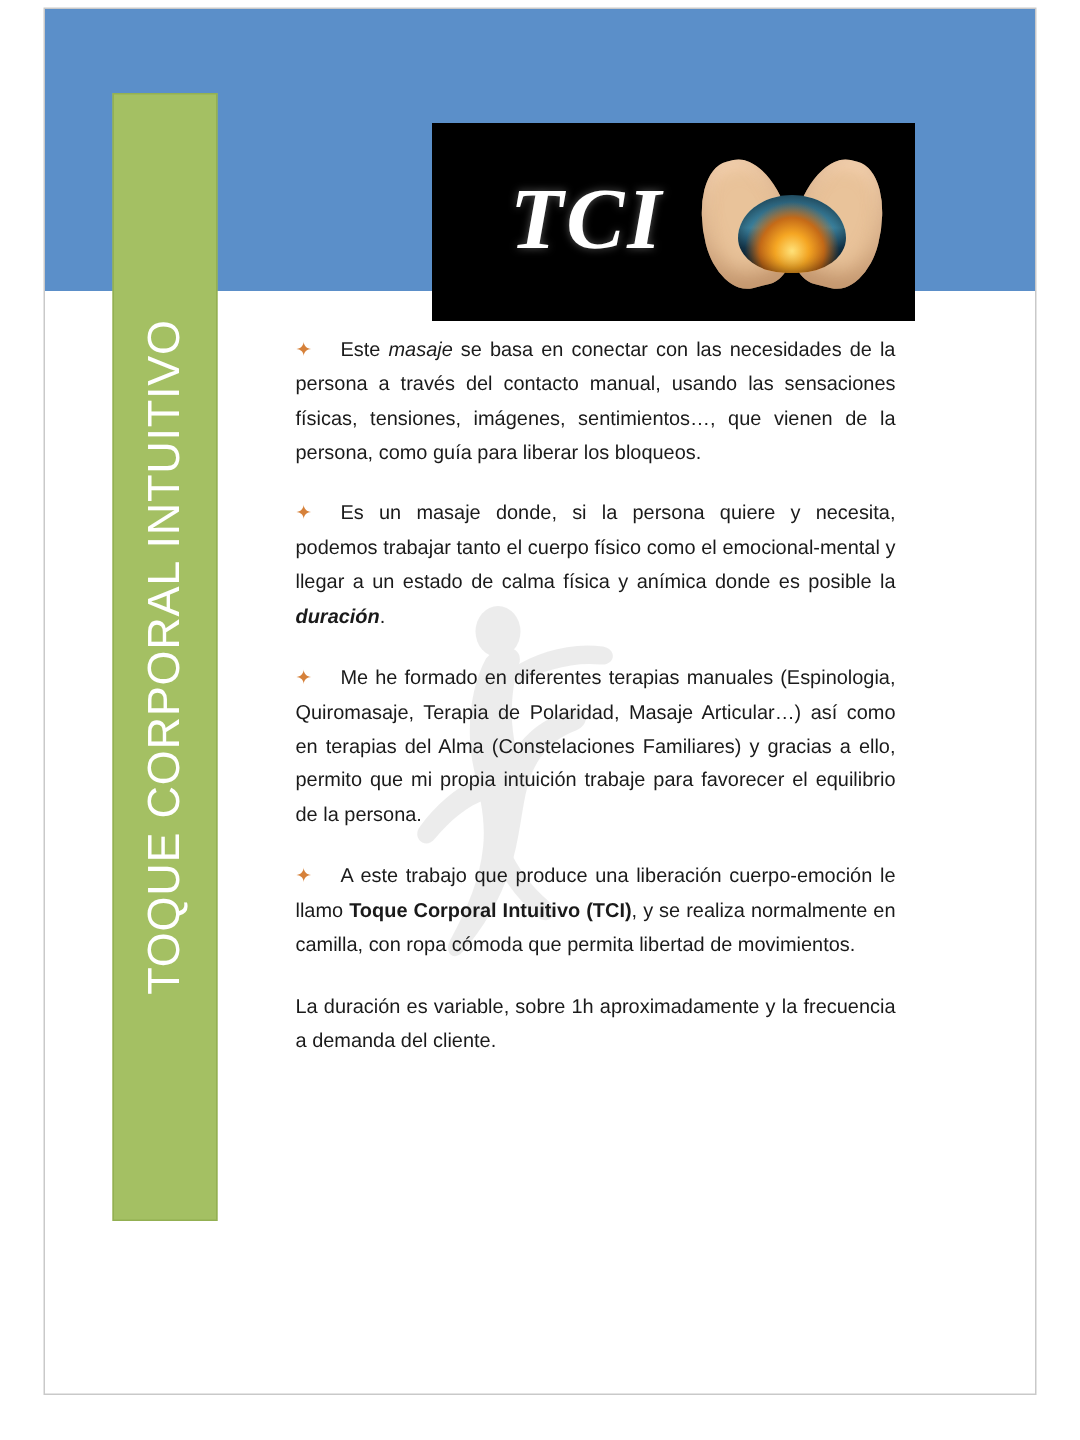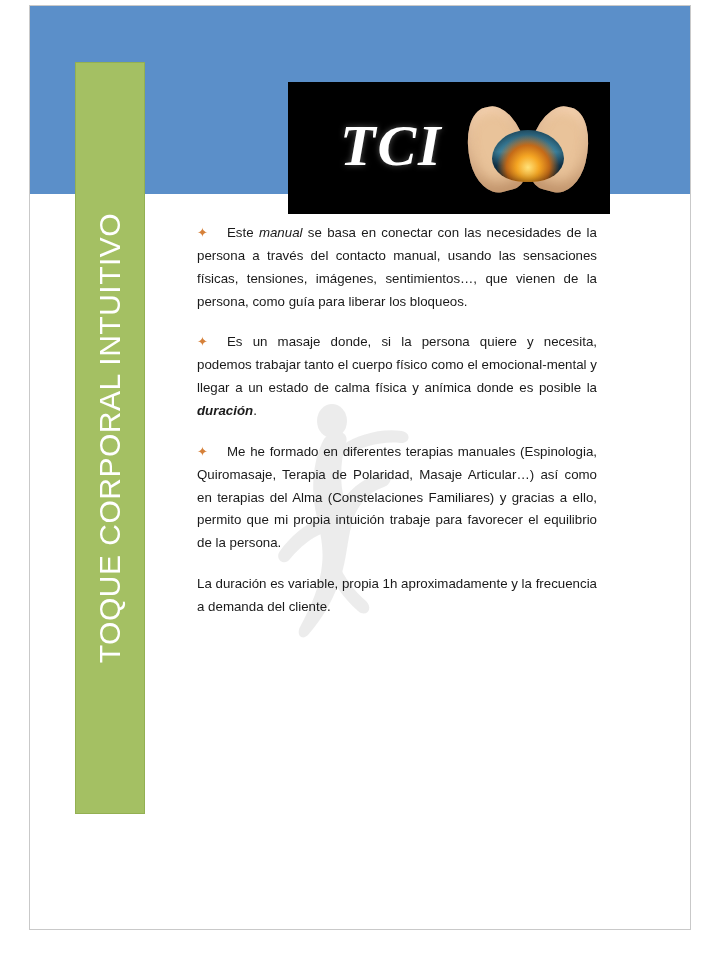--- a/index.html
+++ b/index.html
@@ -191,30 +191,33 @@
         <path d="M56 124 C42 130 28 142 18 156 C12 164 22 172 28 164 C38 152 50 142 62 138 Z"></path>
         <path d="M62 170 C70 186 82 204 96 216 C104 223 112 214 104 206 C92 196 82 182 76 168 Z"></path>
       </g>
     </svg>
   </div>
 
   <div class="content">
 
 
     <p class="bulleted">
-      <span class="bullet-mark">✦</span><span class="bullet-gap"></span><span>Este <em class="it">manual</em> se basa en conectar con las necesidades de la persona a través del contacto manual, usando las sensaciones físicas, tensiones, imágenes, sentimientos…, que vienen de la persona, como guía para liberar los bloqueos.</span>
+      <span class="bullet-mark">✦</span><span class="bullet-gap"></span><span>Este <em class="it">masaje</em> se basa en conectar con las necesidades de la persona a través del contacto manual, usando las sensaciones físicas, tensiones, imágenes, sentimientos…, que vienen de la persona, como guía para liberar los bloqueos.</span>
     </p>
 
     <p class="bulleted">
       <span class="bullet-mark">✦</span><span class="bullet-gap"></span><span>Es un masaje donde, si la persona quiere y necesita, podemos trabajar tanto el cuerpo físico como el emocional-mental y llegar a un estado de calma física y anímica donde es posible la <em class="it"><strong class="bd">duración</strong></em>.</span>
     </p>
 
     <p class="bulleted">
       <span class="bullet-mark">✦</span><span class="bullet-gap"></span><span>Me he formado en diferentes terapias manuales (Espinologia, Quiromasaje, Terapia de Polaridad, Masaje Articular…) así como en terapias del Alma (Constelaciones Familiares) y gracias a ello, permito que mi propia intuición trabaje para favorecer el equilibrio de la persona.</span>
     </p>
 
+    <p class="bulleted">
+      <span class="bullet-mark">✦</span><span class="bullet-gap"></span><span>A este trabajo que produce una liberación cuerpo-emoción le llamo <strong class="bd">Toque Corporal Intuitivo (TCI)</strong>, y se realiza normalmente en camilla, con ropa cómoda que permita libertad de movimientos.</span>
+    </p>
 
     <p>
-      <span>La duración es variable, propia 1h aproximadamente y la frecuencia a demanda del cliente.</span>
+      <span>La duración es variable, sobre 1h aproximadamente y la frecuencia a demanda del cliente.</span>
     </p>
 
   </div>
 </div>
 
 </body></html>

